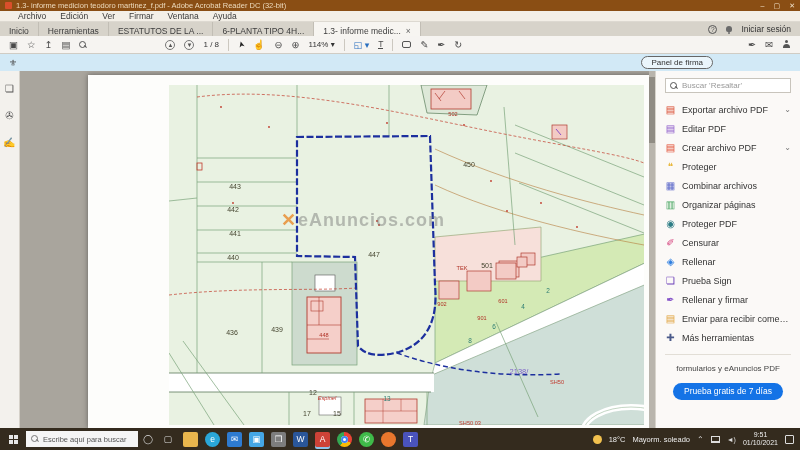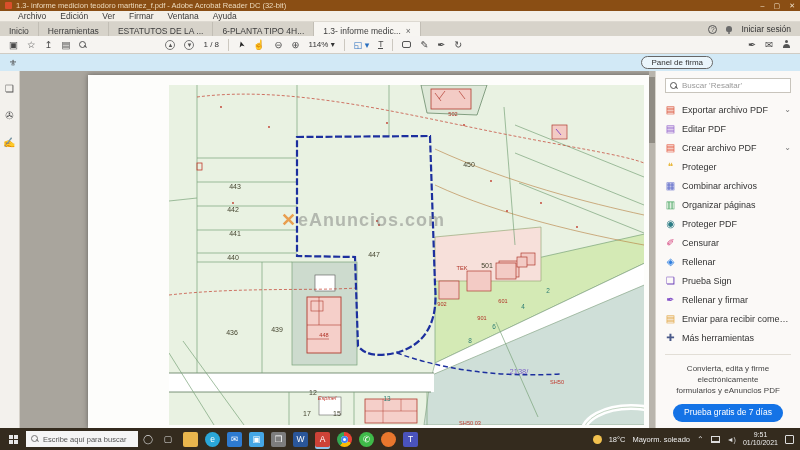--- a/index.html
+++ b/index.html
@@ -404,21 +404,20 @@
 
         </div>
 
         <div class="rtool">
           <span class="ico" style="color: rgb(74, 90, 138);">✚</span>
           <span class="lbl">Más herramientas</span>
 
         </div>
       </div>
     <div class="rpromo">
-      <div>Convierta, edita y firme electrónicamente</div>
       <div>formularios y eAnuncios PDF</div>
       <span class="rpromo-btn">Prueba gratis de 7 días</span>
     </div>
   </div>
 </div>
 
 <div class="taskbar">
   <span class="start">
     <span class="winlogo">
         <i></i>

